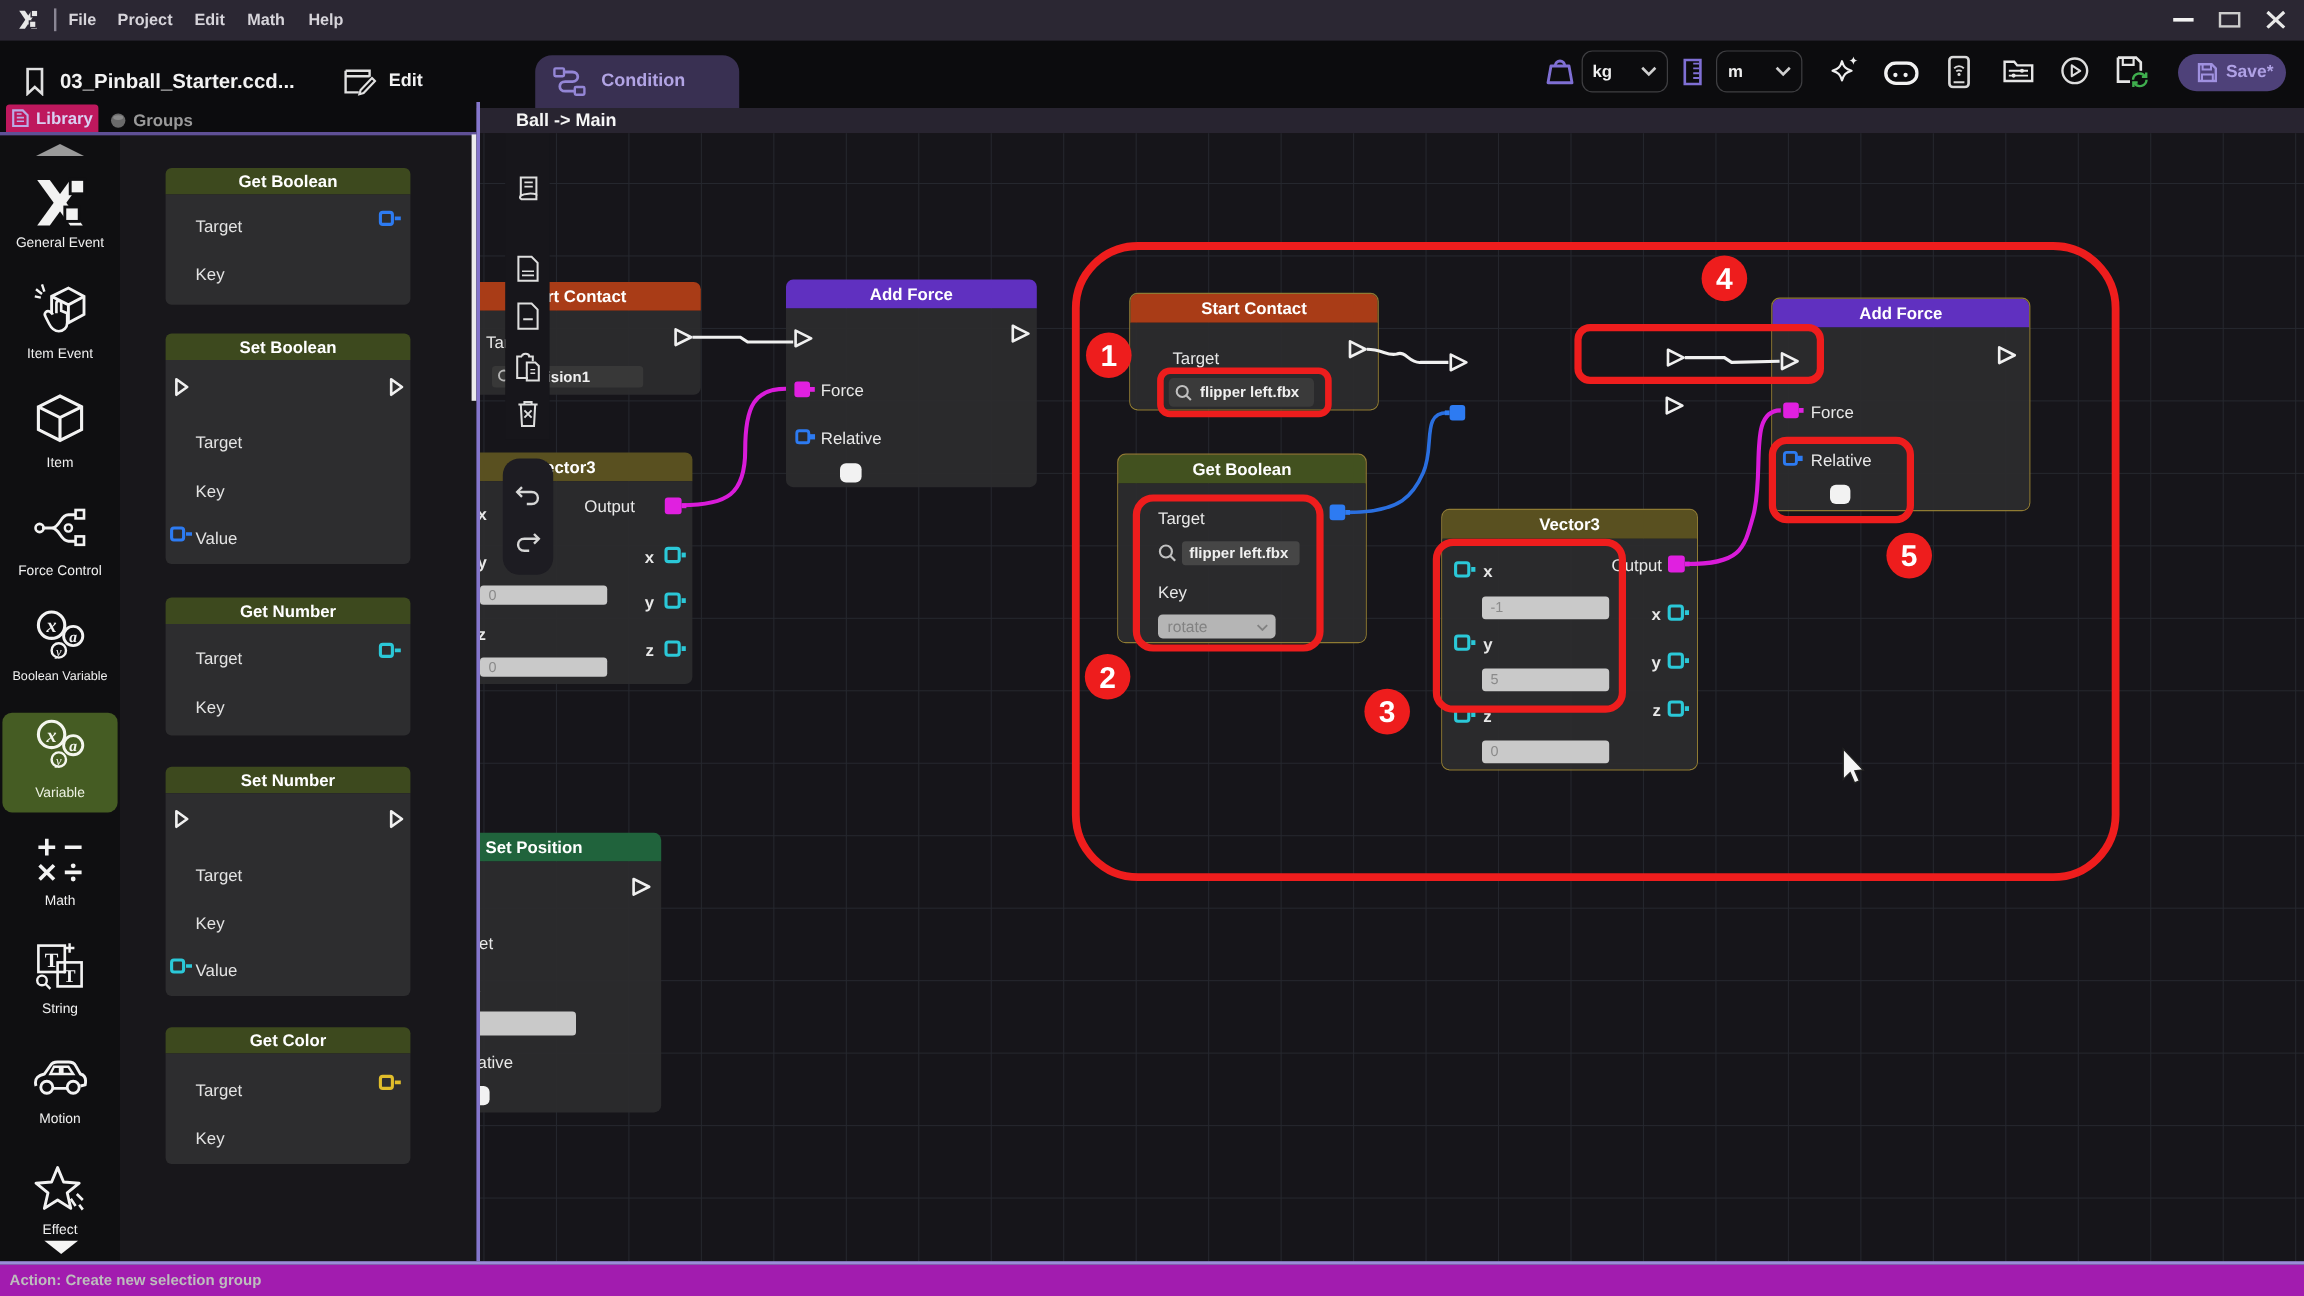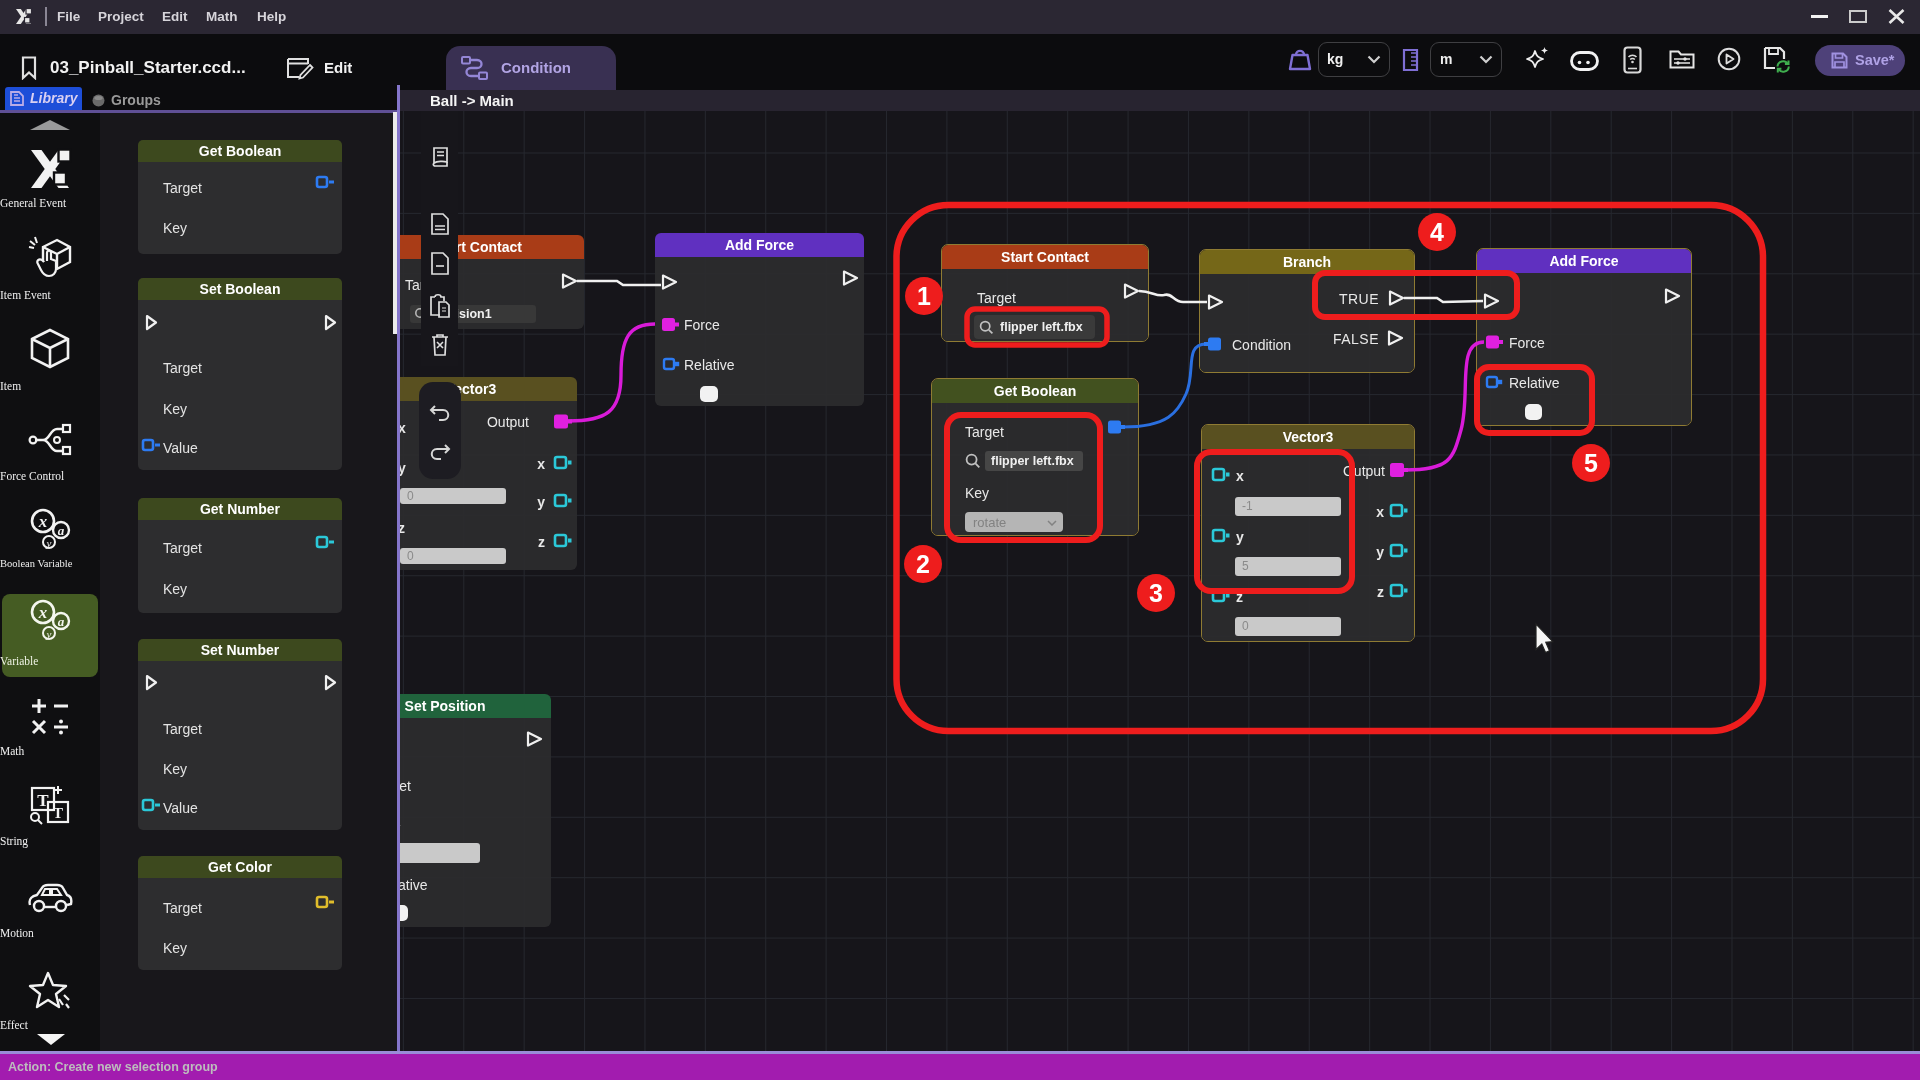--- a/index.html
+++ b/index.html
@@ -5,21 +5,21 @@
   * { margin:0; padding:0; box-sizing:border-box; }
   html,body { width:1920px; height:1080px; background:#0d0d0f; overflow:hidden;
     font-family:"Liberation Sans", sans-serif; }
   .abs { position:absolute; }
   #titlebar { left:0; top:0; width:1920px; height:34px; background:#2b2733; }
   .menuitem { position:absolute; top:9px; color:#d6d4da; font-size:13.5px; font-weight:bold; }
   #row2 { left:0; top:34px; width:1920px; height:56px; background:#0c0c0e; }
   #behtab { left:446px; top:46px; width:170px; height:44px; background:#393052;
     border-radius:14px 14px 0 0; }
   #tabsrow { left:0; top:90px; width:397px; height:20px; background:#0c0c0e; }
-  #libtab { left:5px; top:87px; width:77px; height:23px; background:#1d4ed8; border-radius:3px 3px 0 0;font-style:italic; }
+  #libtab { left:5px; top:87px; width:77px; height:23px; background:#be185d; border-radius:3px 3px 0 0; }
   #tabsunderline { left:0; top:110px; width:397px; height:3px; background:#5f5096; }
   #ballbar { left:397px; top:90px; width:1523px; height:21px; background:#282430; }
   #iconstrip { left:0; top:113px; width:100px; height:938px; background:#0f0f11; }
   #palette { left:100px; top:113px; width:297px; height:938px; background:#18171b; }
   #canvas { left:400px; top:111px; width:1520px; height:940px; background:#16151a;
     background-image:
       linear-gradient(#25272e 1px, transparent 1px),
       linear-gradient(90deg, #25272e 1px, transparent 1px);
     background-size:60.4px 60.4px;
     background-position:2.9px 41.5px;
@@ -40,21 +40,21 @@
   .cnode { position:absolute; border-radius:6px; }
   .cnode .hd { height:24px; border-radius:6px 6px 0 0; color:#fff; font-size:14px;
      font-weight:bold; text-align:center; line-height:24px; }
   .cnode .bd { background:rgba(43,43,45,0.97); border-radius:0 0 6px 6px; position:relative; }
   .cnode.sel { outline:1.6px solid #8f7b33; outline-offset:0px; }
   .clabel { position:absolute; color:#e8e8e8; font-size:14px; }
   .gfield { position:absolute; background:#c9c9c9; border-radius:3px; color:#8a8a8a;
      font-size:12px; padding-left:7px; }
   .sfield { position:absolute; background:#3c3c3c; border-radius:3px; color:#f0f0f0;
      font-size:12.5px; }
-  .iconlabel { position:absolute; width:100px; color:#f0f0f0; font-size:11.5px;font-family:Liberation Serif, serif; }
+  .iconlabel { position:absolute; width:100px; text-align:center; color:#f0f0f0; font-size:11.5px; }
 </style>
 </head>
 <body>
 <div class="abs" id="canvas">
 
   <div class="cnode" style="left:-28px;top:124px;width:212px">
     <div class="hd" style="background:#a93c17">Start Contact</div>
     <div class="bd" style="height:70px"></div>
     <div class="clabel" style="left:33px;top:42px">Target</div>
     <div class="sfield" style="left:38px;top:70px;width:126px;height:18px;background:#383838">
@@ -102,27 +102,20 @@
     <div class="hd" style="background:#a93c17">Start Contact</div>
     <div class="bd" style="height:72px"></div>
     <div class="clabel" style="left:35px;top:45px">Target</div>
     <div class="sfield" style="left:32px;top:70px;width:121px;height:24px;background:#3a3a3a;border-radius:4px">
       <svg class="abs" style="left:5px;top:5px" width="15" height="15" viewBox="0 0 15 15">
           <circle cx="6.2" cy="6.2" r="4.6" fill="none" stroke="#c0c0c0" stroke-width="1.7"></circle>
           <path d="M9.8 9.8 L13.4 13.4" stroke="#c0c0c0" stroke-width="1.7"></path>
         </svg>
       <div class="abs" style="left:26px;top:5px;font-size:12.5px;font-weight:bold">flipper left.fbx</div>
     </div>
-  </div>
-  <div class="cnode sel" style="left:800px;top:139px;width:214px">
-    <div class="hd" style="background:#756718">Branch</div>
-    <div class="bd" style="height:98px"></div>
-    <div class="clabel" style="left:100px;top:41px;width:79px;text-align:right;letter-spacing:0.5px">TRUE</div>
-    <div class="clabel" style="left:100px;top:81px;width:79px;text-align:right;letter-spacing:0.5px">FALSE</div>
-    <div class="clabel" style="left:32px;top:87px">Condition</div>
   </div>
   <div class="cnode sel" style="left:1077px;top:138px;width:214px">
     <div class="hd" style="background:#6030c0">Add Force</div>
     <div class="bd" style="height:152px"></div>
     <div class="clabel" style="left:32px;top:86px">Force</div>
     <div class="clabel" style="left:32px;top:126px">Relative</div>
     <div class="abs" style="left:48px;top:155px;width:17px;height:16px;background:#f2f2f2;border-radius:5px"></div>
   </div>
   <div class="cnode sel" style="left:532px;top:268px;width:206px">
     <div class="hd" style="background:#42511f">Get Boolean</div>

